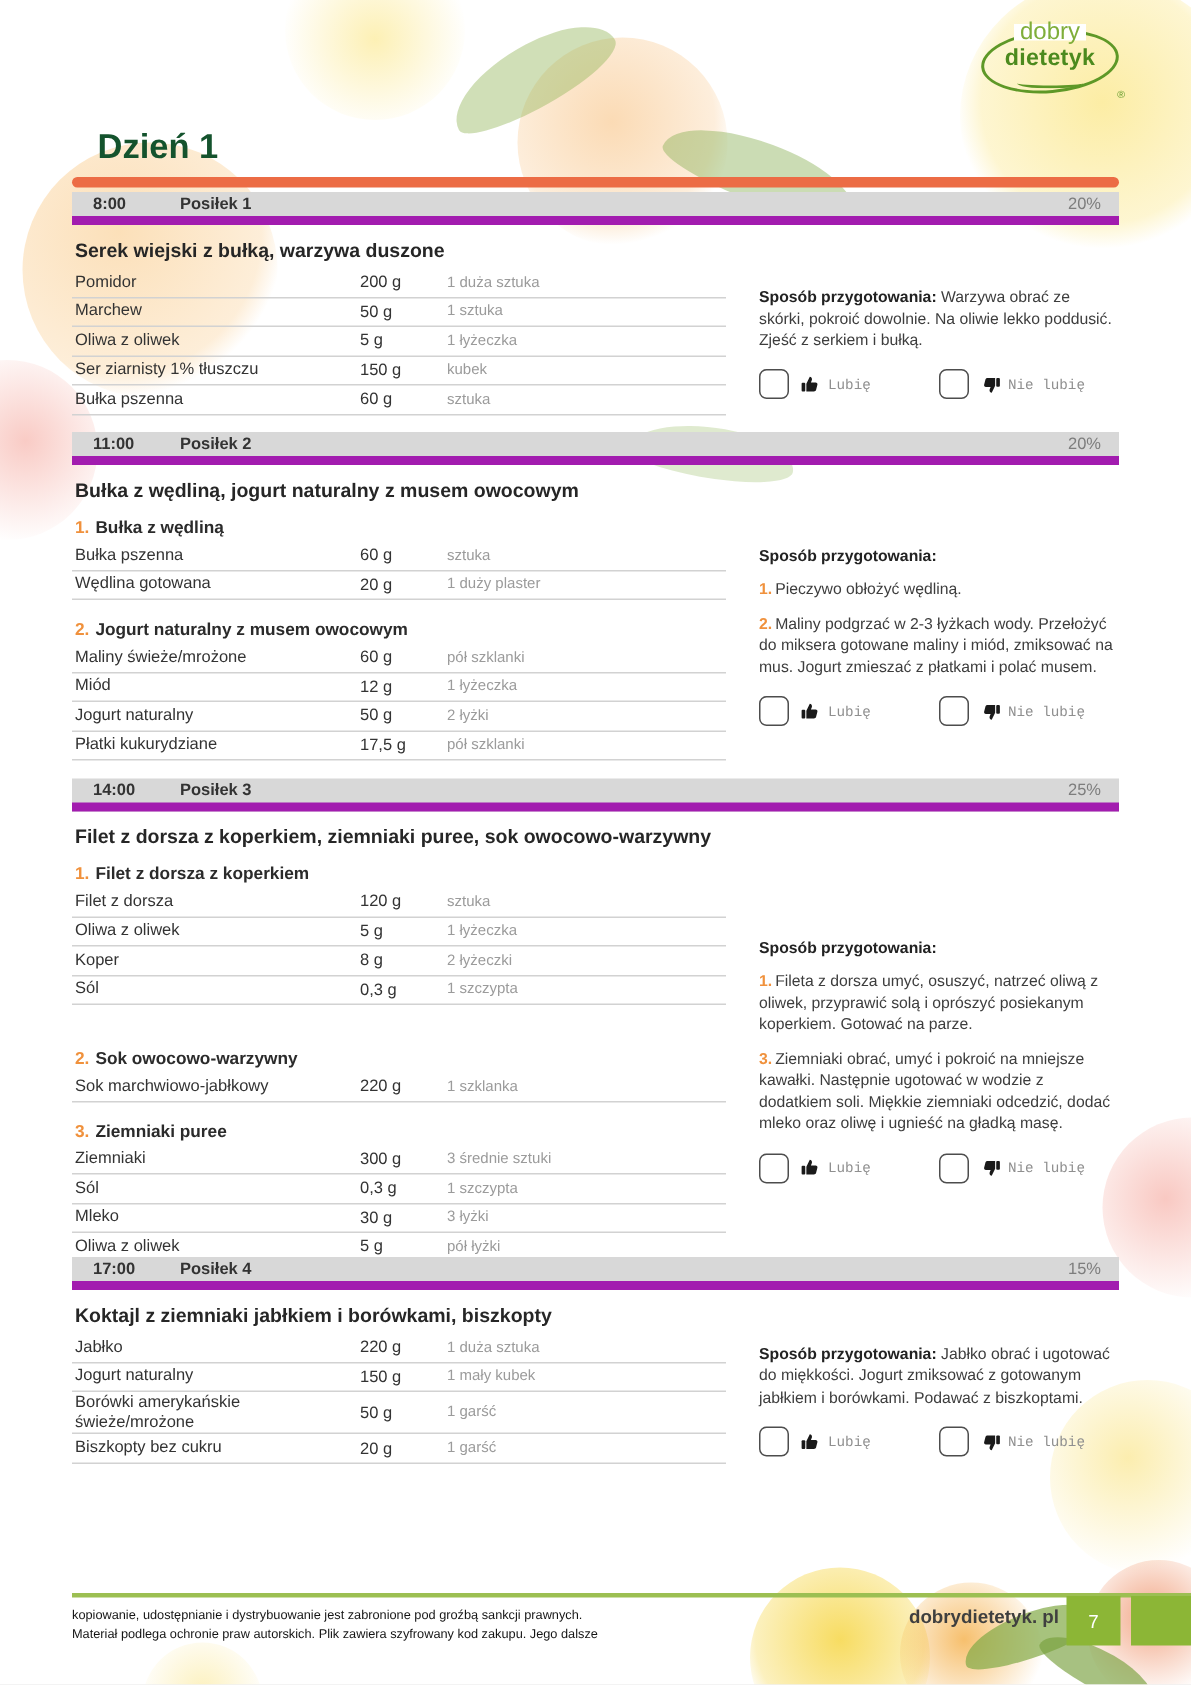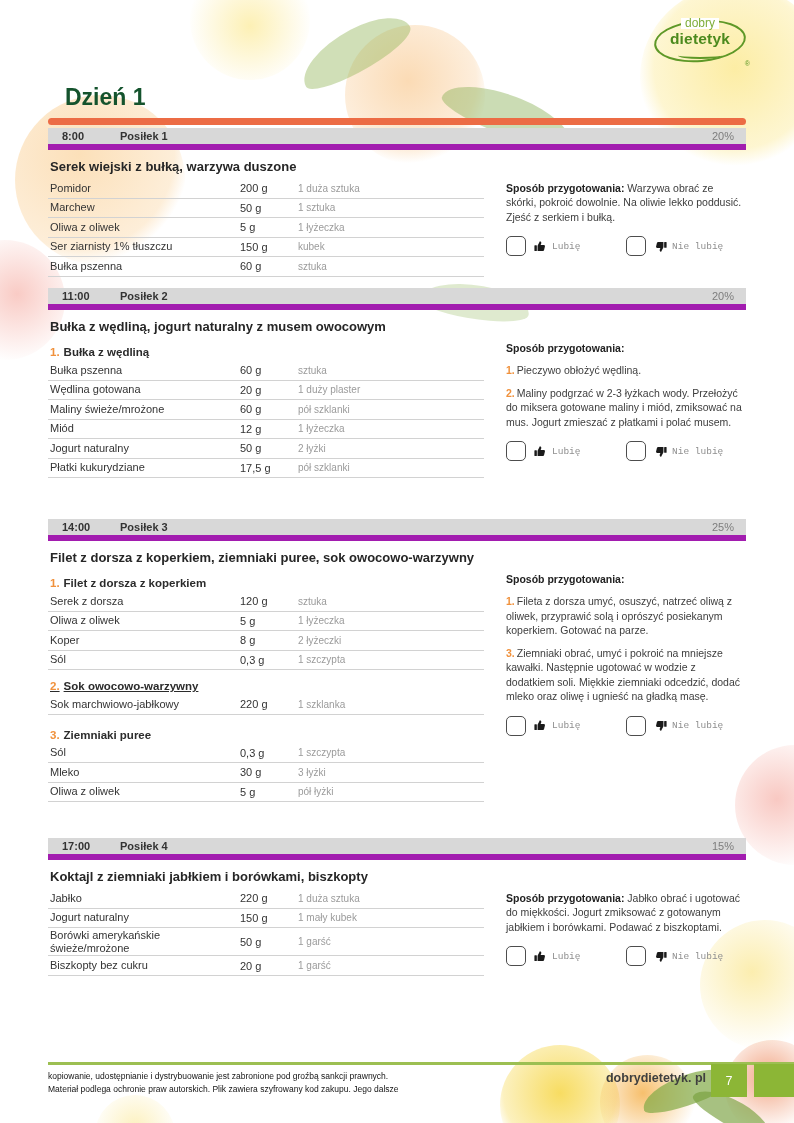--- a/index.html
+++ b/index.html
@@ -11,41 +11,41 @@
   }
   
   .deco { position:absolute; border-radius:50%; pointer-events:none; z-index:0; }
   .leaf { position:absolute; pointer-events:none; z-index:0;
           border-radius:55% 45% 55% 45% / 70% 60% 40% 30%; }
   
   .logo { position:absolute; left:652px; top:13px; width:96px; height:54px; z-index:2; }
   .logo-ellipse { position:absolute; left:2px; right:2px; top:7px; bottom:5px;
     border:2.5px solid #5e9827; border-radius:50%; transform:rotate(-5deg); }
   .logo-text { position:absolute; left:0; right:0; top:0; text-align:center; z-index:1; }
-  .logo-top { display:inline-block; font-size:12px; color:#7fae3a; background:#fff;
+  .logo-top { display:inline-block; font-size:16px; color:#7fae3a; background:#fff;
     padding:0 4px; line-height:11px; }
   .logo-bottom { font-size:15.5px; font-weight:bold; color:#4c8a1e; line-height:16px;
     letter-spacing:.2px; }
   .logo-swoosh { position:absolute; left:26px; bottom:8px; width:44px; height:7px;
     border-bottom:2px solid #5e9827; border-radius:50%; }
   .logo-reg { position:absolute; right:-2px; bottom:0; font-size:7px; color:#5e9827; }
   
   .page-title { position:absolute; left:65px; top:84px; font-size:23px; font-weight:bold;
     color:#14532d; z-index:1; }
   .orange-bar { position:absolute; left:48px; top:118px; width:698px; height:7px;
     background:#ec6c45; border-radius:4px; z-index:1; }
   
   .meal { position:absolute; left:48px; width:698px; z-index:1; }
   .meal-bar { display:flex; align-items:center; height:22px; background:#d8d8d8;
     border-bottom:6px solid #a21caf; padding:0 12px 0 14px; }
   .meal-time { width:58px; font-size:11px; font-weight:bold; color:#333; }
   .meal-name { font-size:11px; font-weight:bold; color:#333; }
   .meal-percent { margin-left:auto; font-size:11px; color:#7d7d7d; }
   .meal-title { margin:9px 0 5px 2px; font-size:13px; font-weight:bold; color:#262626; }
-  .meal-body { display:flex; align-items:flex-start; }
+  .meal-body { display:flex; align-items:center; }
   .col-left { width:452px; padding-right:8px; }
   .col-divider { width:1px; background:#cfcfcf; }
   .col-right { flex:1; padding-left:13px; padding-top:2px; }
   
   .group-heading { margin:7px 0 3px 2px; font-size:11.5px; font-weight:bold; color:#2b2b2b; }
   .group-heading .gnum { color:#f0913c; margin-right:4px; }
   .irow { display:flex; align-items:center; min-height:19.5px;
     border-bottom:1px solid #d2d2d2; padding:1px 0; }
   .iname { width:192px; font-size:11px; color:#333; line-height:1.15; padding-left:2px; }
   .iamt  { width:58px; font-size:11px; color:#333; }
@@ -191,20 +191,21 @@
         <div class="irow">
             <span class="iname">Bułka pszenna</span>
             <span class="iamt">60 g</span>
             <span class="imeas">sztuka</span>
           </div>
         <div class="irow">
             <span class="iname">Wędlina gotowana</span>
             <span class="iamt">20 g</span>
             <span class="imeas">1 duży plaster</span>
           </div>
+        <div class="group-heading" style="margin-top:14px;"><span class="gnum">2.</span><span>Jogurt naturalny z musem owocowym</span></div>
         <div class="irow">
             <span class="iname">Maliny świeże/mrożone</span>
             <span class="iamt">60 g</span>
             <span class="imeas">pół szklanki</span>
           </div>
         <div class="irow">
             <span class="iname">Miód</span>
             <span class="iamt">12 g</span>
             <span class="imeas">1 łyżeczka</span>
           </div>
@@ -250,46 +251,51 @@
     <div class="meal-bar">
       <span class="meal-time">14:00</span>
       <span class="meal-name">Posiłek 3</span>
       <span class="meal-percent">25%</span>
     </div>
     <div class="meal-title">Filet z dorsza z koperkiem, ziemniaki puree, sok owocowo-warzywny</div>
     <div class="meal-body">
       <div class="col-left">
         <div class="group-heading"><span class="gnum">1.</span><span>Filet z dorsza z koperkiem</span></div>
         <div class="irow">
-            <span class="iname">Serek z dorsza</span>
+            <span class="iname">Filet z dorsza</span>
             <span class="iamt">120 g</span>
             <span class="imeas">sztuka</span>
           </div>
         <div class="irow">
             <span class="iname">Oliwa z oliwek</span>
             <span class="iamt">5 g</span>
             <span class="imeas">1 łyżeczka</span>
           </div>
         <div class="irow">
             <span class="iname">Koper</span>
             <span class="iamt">8 g</span>
             <span class="imeas">2 łyżeczki</span>
           </div>
         <div class="irow">
             <span class="iname">Sól</span>
             <span class="iamt">0,3 g</span>
             <span class="imeas">1 szczypta</span>
           </div>
-        <div class="group-heading" style="margin-top:10px;text-decoration:underline;"><span class="gnum">2.</span><span>Sok owocowo-warzywny</span></div>
+        <div class="group-heading" style="margin-top:30px;"><span class="gnum">2.</span><span>Sok owocowo-warzywny</span></div>
         <div class="irow">
             <span class="iname">Sok marchwiowo-jabłkowy</span>
             <span class="iamt">220 g</span>
             <span class="imeas">1 szklanka</span>
           </div>
         <div class="group-heading" style="margin-top:14px;"><span class="gnum">3.</span><span>Ziemniaki puree</span></div>
+        <div class="irow">
+            <span class="iname">Ziemniaki</span>
+            <span class="iamt">300 g</span>
+            <span class="imeas">3 średnie sztuki</span>
+          </div>
         <div class="irow">
             <span class="iname">Sól</span>
             <span class="iamt">0,3 g</span>
             <span class="imeas">1 szczypta</span>
           </div>
         <div class="irow">
             <span class="iname">Mleko</span>
             <span class="iamt">30 g</span>
             <span class="imeas">3 łyżki</span>
           </div>

